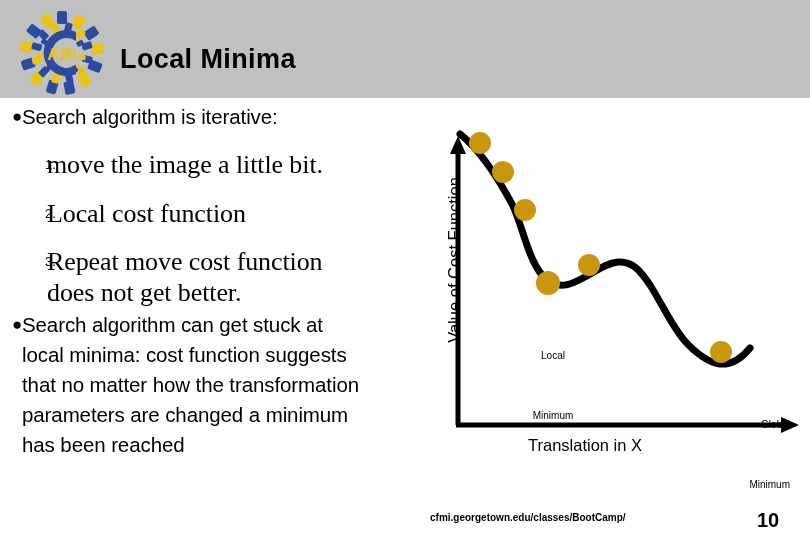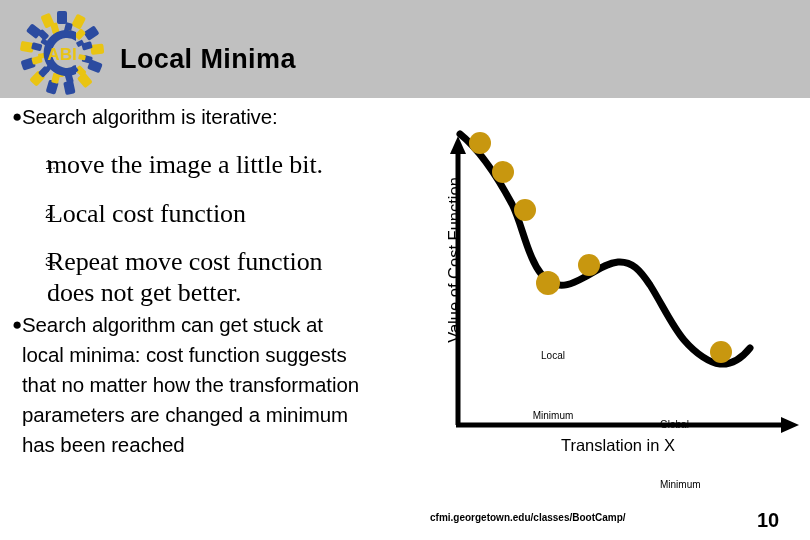--- a/index.html
+++ b/index.html
@@ -131,34 +131,33 @@
     transform: rotate(-90deg);
     transform-origin: center center;
     text-align: center;
     font-size: 16.5px;
     white-space: nowrap;
   }
   #x-axis-label {
     left: 108px;
     top: 315px;
     width: 180px;
-    text-align: center;
     font-size: 16.5px;
   }
   #local-min-label {
     left: 78px;
     top: 186px;
     width: 110px;
     text-align: center;
   }
   #global-min-label {
     left: 240px;
     top: 255px;
     width: 130px;
-    text-align: left;
+    text-align: right;
   }
 
   
   #footer-url {
     position: absolute;
     left: 430px;
     top: 512px;
     font-size: 10px;
     font-weight: bold;
     white-space: nowrap;

